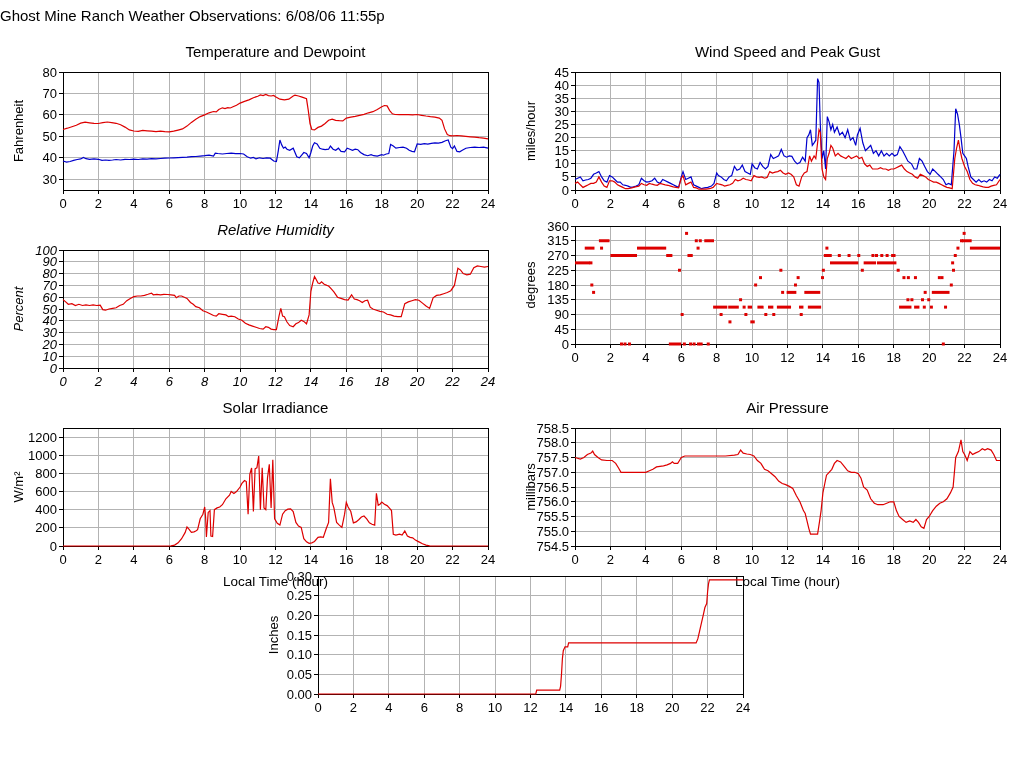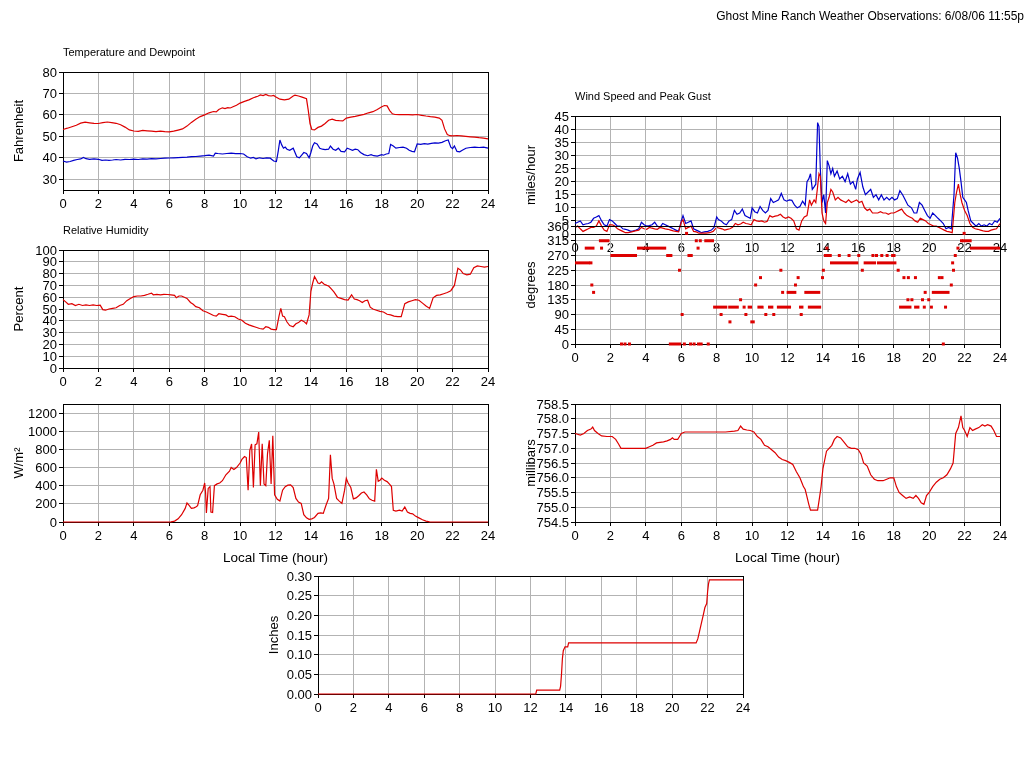--- a/index.html
+++ b/index.html
@@ -1,26 +1,26 @@
 <!DOCTYPE html>
 <html><head>
 <meta charset="utf-8">
 <style>
   html,body{margin:0;padding:0;background:#ffffff;}
   body{width:1024px;height:768px;position:relative;overflow:hidden;
        font-family:"Liberation Sans", sans-serif;color:#000;}
   .main-title{position:absolute;top:4px;left:0;width:1024px;height:24px;
-       line-height:24px;text-align:right;font-size:12px;}
+       line-height:24px;text-align:left;font-size:15px;}
   .chart{position:absolute;width:512px;}
   .chart-title{height:24px;line-height:24px;margin-left:63px;width:425px;
-       font-size:11px;}
+       text-align:center;font-size:15px;}
   svg text{font-family:"Liberation Sans", sans-serif;}
   .pos-temperature{left:0;top:40px;}
-  .pos-wind-speed{left:512px;top:40px;margin-top:44px;}
-  .pos-humidity{left:0;top:218px;}
+  .pos-wind-speed{left:512px;top:40px;}
+  .pos-humidity{left:0;top:218px;font-style:italic;}
   .pos-wind-direction{left:512px;top:218px;}
   .pos-solar{left:0;top:396px;}
   .pos-pressure{left:512px;top:396px;}
   .pos-rain{left:255px;top:568px;}
 </style>
 </head>
 <body>
 
 <div class="main-title">Ghost Mine Ranch Weather Observations: 6/08/06 11:55p</div>
 
@@ -414,20 +414,21 @@
       <line x1="441.78645833333337" y1="37.5" x2="444.78645833333337" y2="37.5" stroke="#dd0000" stroke-width="3"></line>
       <line x1="444.4427083333333" y1="30.125" x2="447.4427083333333" y2="30.125" stroke="#dd0000" stroke-width="3"></line>
       <line x1="447.984375" y1="22.75" x2="450.984375" y2="22.75" stroke="#dd0000" stroke-width="3"></line>
       <line x1="450.640625" y1="15.375" x2="453.640625" y2="15.375" stroke="#dd0000" stroke-width="3"></line>
       <line x1="449.92708333333337" y1="22.75" x2="459.66666666666663" y2="22.75" stroke="#dd0000" stroke-width="3"></line>
       <line x1="457.89583333333337" y1="30.125" x2="488" y2="30.125" stroke="#dd0000" stroke-width="3"></line>
     </svg>
 </div>
 
 <div class="chart pos-solar">
+  <div class="chart-title">Solar Irradiance</div>
   <svg class="chart-canvas" width="512" height="172" viewBox="0 0 512 172">
       <line x1="63" y1="8" x2="63" y2="126" stroke="#b3b3b3" stroke-width="1" shape-rendering="crispEdges"></line>
       <line x1="98.41666666666666" y1="8" x2="98.41666666666666" y2="126" stroke="#b3b3b3" stroke-width="1" shape-rendering="crispEdges"></line>
       <line x1="133.83333333333331" y1="8" x2="133.83333333333331" y2="126" stroke="#b3b3b3" stroke-width="1" shape-rendering="crispEdges"></line>
       <line x1="169.25" y1="8" x2="169.25" y2="126" stroke="#b3b3b3" stroke-width="1" shape-rendering="crispEdges"></line>
       <line x1="204.66666666666666" y1="8" x2="204.66666666666666" y2="126" stroke="#b3b3b3" stroke-width="1" shape-rendering="crispEdges"></line>
       <line x1="240.08333333333334" y1="8" x2="240.08333333333334" y2="126" stroke="#b3b3b3" stroke-width="1" shape-rendering="crispEdges"></line>
       <line x1="275.5" y1="8" x2="275.5" y2="126" stroke="#b3b3b3" stroke-width="1" shape-rendering="crispEdges"></line>
       <line x1="310.9166666666667" y1="8" x2="310.9166666666667" y2="126" stroke="#b3b3b3" stroke-width="1" shape-rendering="crispEdges"></line>
       <line x1="346.3333333333333" y1="8" x2="346.3333333333333" y2="126" stroke="#b3b3b3" stroke-width="1" shape-rendering="crispEdges"></line>
@@ -483,20 +484,21 @@
       <line x1="59" y1="17.076923076923066" x2="63" y2="17.076923076923066" stroke="#000000" shape-rendering="crispEdges"></line>
       <text x="57" y="21.576923076923066" text-anchor="end" font-size="13" fill="#000">1200</text>
       <rect x="63" y="8" width="425" height="118" fill="none" stroke="#000000" stroke-width="1" shape-rendering="crispEdges"></rect>
       <text x="23" y="67" text-anchor="middle" font-size="13" fill="#000" transform="rotate(-90 23 67)">W/m²</text>
       <text x="275.5" y="166" text-anchor="middle" font-size="13.5" fill="#000">Local Time (hour)</text>
       <polyline points="63.0,126.0 80.7,126.0 98.4,126.0 116.1,126.0 133.8,126.0 151.5,126.0 167.5,126.0 171.0,125.8 174.6,125.1 178.1,122.8 181.6,118.7 185.2,112.4 187.0,106.9 188.7,108.8 191.4,112.4 194.0,111.9 195.8,111.0 197.6,109.7 200.2,98.8 202.9,94.2 204.7,87.0 205.6,97.0 206.4,116.9 208.2,92.4 210.0,90.6 210.9,116.0 212.6,116.5 214.4,89.7 217.1,87.9 219.7,87.0 222.4,84.7 225.9,78.8 229.5,75.2 231.2,71.5 233.9,73.4 236.5,71.5 240.1,67.0 241.9,63.4 244.5,60.6 246.3,61.6 248.1,94.2 249.8,54.3 251.6,47.9 253.4,91.5 255.1,48.8 256.9,47.9 258.7,36.1 260.4,89.7 262.2,47.9 264.0,87.9 265.8,89.7 267.5,57.9 269.3,44.3 271.1,87.9 272.8,39.8 274.6,98.8 277.3,103.3 279.9,105.1 282.6,94.2 285.2,90.6 287.9,89.2 290.6,88.8 293.2,91.5 295.9,102.4 298.5,106.0 301.2,107.4 303.8,118.7 306.5,121.9 309.1,123.3 311.8,122.8 314.5,121.5 318.0,117.4 320.7,116.9 323.3,117.4 326.0,109.2 328.6,102.4 330.4,58.8 332.2,82.4 333.9,87.9 336.6,102.4 339.3,105.1 341.9,107.4 344.6,94.2 346.3,82.4 348.1,87.0 350.8,91.5 353.4,102.9 356.1,101.9 358.7,99.7 361.4,97.0 364.0,96.0 366.7,98.8 369.4,102.9 372.0,104.2 374.7,105.1 376.4,73.4 378.2,85.2 380.0,84.2 381.8,82.0 384.4,84.2 387.1,85.6 389.7,88.3 391.5,90.6 393.3,114.2 395.9,115.1 399.5,114.2 402.1,115.1 404.8,111.0 407.4,116.0 410.1,117.4 412.7,117.8 415.4,120.1 418.9,121.9 422.5,123.7 426.0,125.1 429.6,125.8 434.9,126.0 452.6,126.0 470.3,126.0 488.0,126.0" fill="none" stroke="#dd0000" stroke-width="1.2"></polyline>
     </svg>
 </div>
 
 <div class="chart pos-pressure">
+  <div class="chart-title">Air Pressure</div>
   <svg class="chart-canvas" width="512" height="172" viewBox="0 0 512 172">
       <line x1="63" y1="8" x2="63" y2="126" stroke="#b3b3b3" stroke-width="1" shape-rendering="crispEdges"></line>
       <line x1="98.41666666666666" y1="8" x2="98.41666666666666" y2="126" stroke="#b3b3b3" stroke-width="1" shape-rendering="crispEdges"></line>
       <line x1="133.83333333333331" y1="8" x2="133.83333333333331" y2="126" stroke="#b3b3b3" stroke-width="1" shape-rendering="crispEdges"></line>
       <line x1="169.25" y1="8" x2="169.25" y2="126" stroke="#b3b3b3" stroke-width="1" shape-rendering="crispEdges"></line>
       <line x1="204.66666666666666" y1="8" x2="204.66666666666666" y2="126" stroke="#b3b3b3" stroke-width="1" shape-rendering="crispEdges"></line>
       <line x1="240.08333333333334" y1="8" x2="240.08333333333334" y2="126" stroke="#b3b3b3" stroke-width="1" shape-rendering="crispEdges"></line>
       <line x1="275.5" y1="8" x2="275.5" y2="126" stroke="#b3b3b3" stroke-width="1" shape-rendering="crispEdges"></line>
       <line x1="310.9166666666667" y1="8" x2="310.9166666666667" y2="126" stroke="#b3b3b3" stroke-width="1" shape-rendering="crispEdges"></line>
       <line x1="346.3333333333333" y1="8" x2="346.3333333333333" y2="126" stroke="#b3b3b3" stroke-width="1" shape-rendering="crispEdges"></line>

